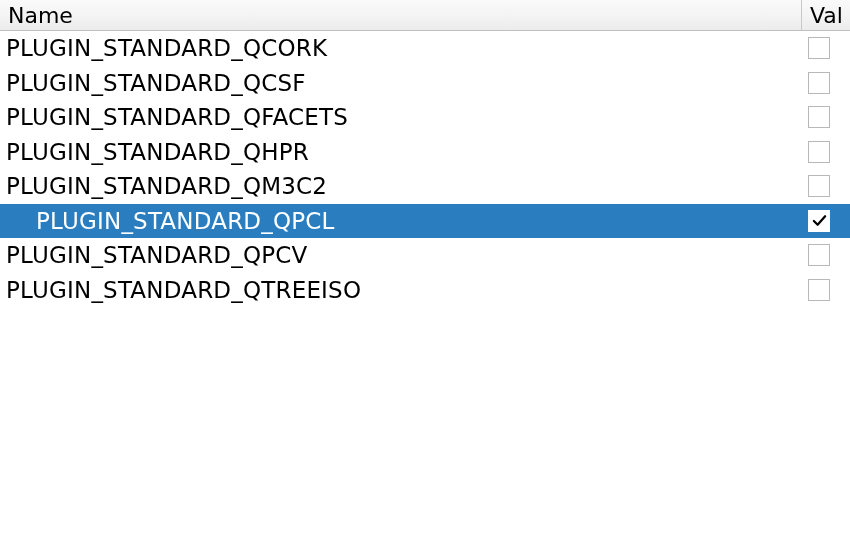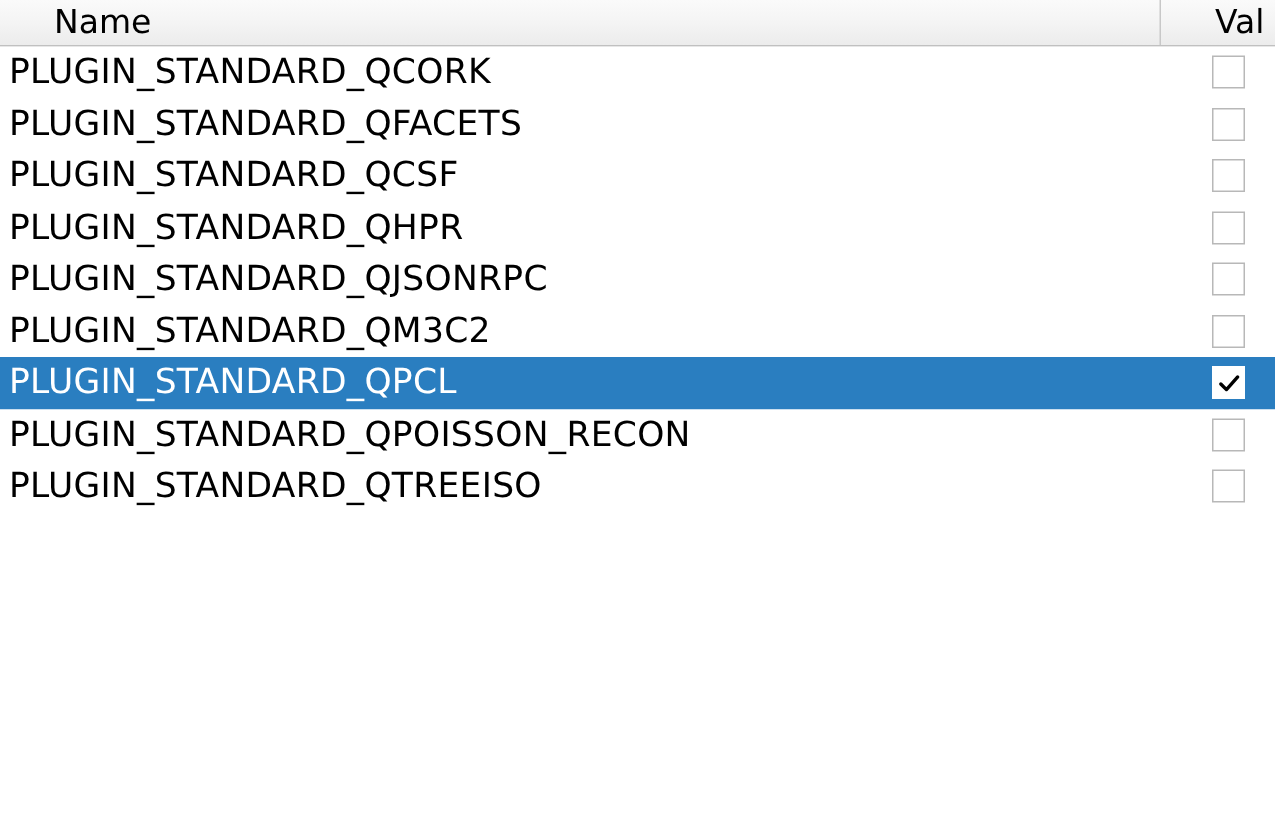--- a/index.html
+++ b/index.html
@@ -31,21 +31,20 @@
     }
     .header-cell {
       padding: 3px 6px 3px 8px;
       font-size: 22px;
       color: #000;
       display: flex;
       align-items: center;
       border-right: 1px solid #c8c8c8;
       white-space: nowrap;
       overflow: hidden;
-      margin-left: 28px;
     }
     .header-cell.name {
       flex: 1 1 auto;
     }
     .header-cell.val {
       width: 48px;
       flex-shrink: 0;
       border-right: none;
     }
     .rows {
@@ -56,20 +55,21 @@
       display: flex;
       height: 34.5px;
       align-items: center;
       background: #ffffff;
     }
     .row.selected {
       background: #2a7ec0;
     }
     .row.selected .cell-name {
       color: #ffffff;
+      margin-left: 30px;
     }
     .cell-name {
       flex: 1 1 auto;
       padding: 0 6px;
       color: #000;
       font-size: 23px;
       white-space: nowrap;
       overflow: hidden;
       letter-spacing: 0.2px;
       line-height: 34.5px;
@@ -114,39 +114,33 @@
     <div class="header-cell val">Val</div>
   </div>
   <div class="rows" id="rows-container">
       <div class="row">
         <div class="cell-name">PLUGIN_STANDARD_QCORK</div>
         <div class="cell-val">
           <div class="checkbox"></div>
         </div>
       </div>
       <div class="row">
+        <div class="cell-name">PLUGIN_STANDARD_QCSF</div>
+        <div class="cell-val">
+          <div class="checkbox"></div>
+        </div>
+      </div>
+      <div class="row">
         <div class="cell-name">PLUGIN_STANDARD_QFACETS</div>
         <div class="cell-val">
           <div class="checkbox"></div>
         </div>
       </div>
       <div class="row">
-        <div class="cell-name">PLUGIN_STANDARD_QCSF</div>
-        <div class="cell-val">
-          <div class="checkbox"></div>
-        </div>
-      </div>
-      <div class="row">
         <div class="cell-name">PLUGIN_STANDARD_QHPR</div>
-        <div class="cell-val">
-          <div class="checkbox"></div>
-        </div>
-      </div>
-      <div class="row">
-        <div class="cell-name">PLUGIN_STANDARD_QJSONRPC</div>
         <div class="cell-val">
           <div class="checkbox"></div>
         </div>
       </div>
       <div class="row">
         <div class="cell-name">PLUGIN_STANDARD_QM3C2</div>
         <div class="cell-val">
           <div class="checkbox"></div>
         </div>
       </div>
@@ -154,21 +148,21 @@
         <div class="cell-name">PLUGIN_STANDARD_QPCL</div>
         <div class="cell-val">
           <div class="checkbox">
             <svg class="check-svg" viewBox="0 0 16 16">
               <path d="M2 8.5 L6 12.5 L14 3.5" stroke="#000" stroke-width="2.4" fill="none" stroke-linecap="round" stroke-linejoin="round"></path>
             </svg>
           </div>
         </div>
       </div>
       <div class="row">
-        <div class="cell-name">PLUGIN_STANDARD_QPOISSON_RECON</div>
+        <div class="cell-name">PLUGIN_STANDARD_QPCV</div>
         <div class="cell-val">
           <div class="checkbox"></div>
         </div>
       </div>
       <div class="row">
         <div class="cell-name">PLUGIN_STANDARD_QTREEISO</div>
         <div class="cell-val">
           <div class="checkbox"></div>
         </div>
       </div>

